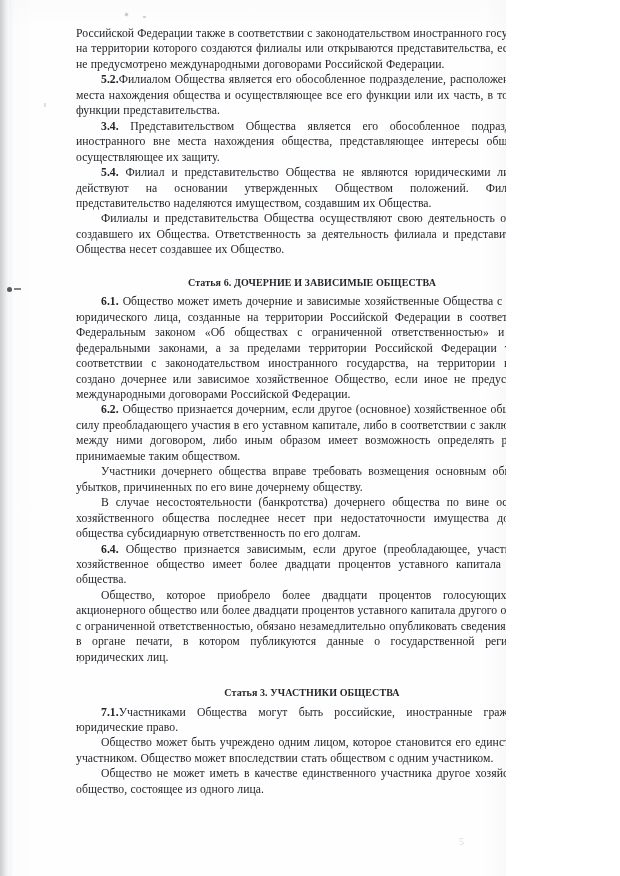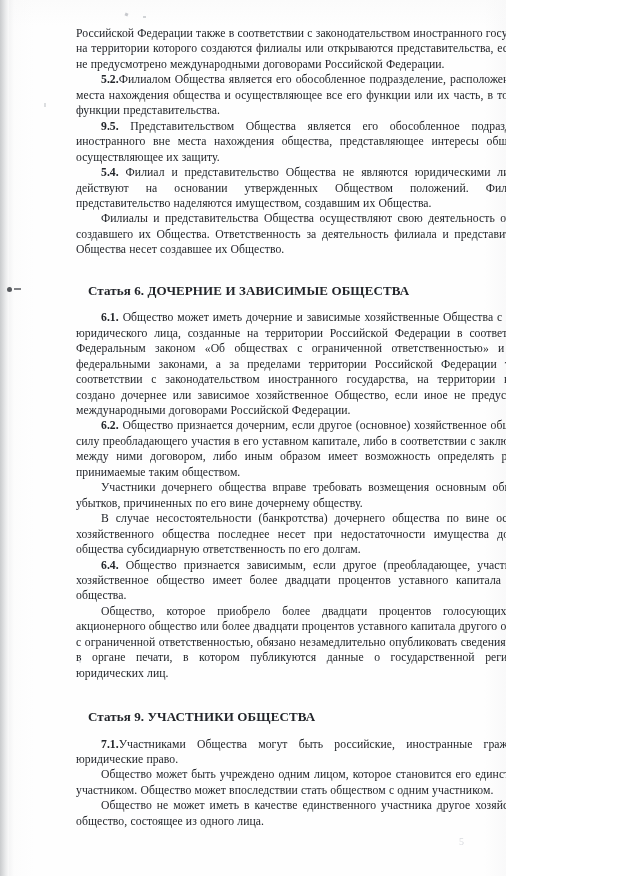--- a/index.html
+++ b/index.html
@@ -50,24 +50,25 @@
     text-align: justify;
     text-indent: 25px;
     letter-spacing: 0.05px;
     word-spacing: 0.2px;
   }
   p.para.noindent { text-indent: 0; }
   p.para b, p.para .num {
     font-weight: bold;
   }
   h2.heading {
-    margin: 12px;
-    font-size: 13px;
+    margin: 4px;
+    font-size: 10px;
     line-height: 15.45px;
     font-weight: bold;
+    text-align: center;
     letter-spacing: 0.1px;
   }
   .spacer-md { height: 13px; }
   .spacer-lg { height: 16px; }
 
   
   #page-number {
     position: absolute;
     right: 42px;
     top: 836px;
@@ -130,33 +131,33 @@
 <body>
 
 <div id="page">
 
   <div id="scan-tint" class="artifact"></div>
   <div id="page-edge-left"></div>
 
   <div id="text-body">
       <p class="para noindent"><span>Российской Федерации также в соответствии с законодательством иностранного государства, на территории которого создаются филиалы или открываются представительства, если иное не предусмотрено международными договорами Российской Федерации.</span></p>
       <p class="para"><span class="num">5.2.</span><span>Филиалом Общества является его обособленное подразделение, расположенное вне места нахождения общества и осуществляющее все его функции или их часть, в том числе функции представительства.</span></p>
-      <p class="para"><span class="num">9.5.</span><span> Представительством Общества является его обособленное подразделение, иностранного вне места нахождения общества, представляющее интересы общества и осуществляющее их защиту.</span></p>
+      <p class="para"><span class="num">3.4.</span><span> Представительством Общества является его обособленное подразделение, иностранного вне места нахождения общества, представляющее интересы общества и осуществляющее их защиту.</span></p>
       <p class="para"><span class="num">5.4.</span><span> Филиал и представительство Общества не являются юридическими лицами и действуют на основании утвержденных Обществом положений. Филиал и представительство наделяются имуществом, создавшим их Общества.</span></p>
       <p class="para"><span>Филиалы и представительства Общества осуществляют свою деятельность от имени создавшего их Общества. Ответственность за деятельность филиала и представительства Общества несет создавшее их Общество.</span></p>
       <div class="spacer-md"></div>
       <h2 class="heading">Статья 6. ДОЧЕРНИЕ И ЗАВИСИМЫЕ ОБЩЕСТВА</h2>
       <p class="para"><span class="num">6.1.</span><span> Общество может иметь дочерние и зависимые хозяйственные Общества с правами юридического лица, созданные на территории Российской Федерации в соответствии с Федеральным законом «Об обществах с ограниченной ответственностью» и иными федеральными законами, а за пределами территории Российской Федерации также в соответствии с законодательством иностранного государства, на территории которого создано дочернее или зависимое хозяйственное Общество, если иное не предусмотрено международными договорами Российской Федерации.</span></p>
       <p class="para"><span class="num">6.2.</span><span> Общество признается дочерним, если другое (основное) хозяйственное общество в силу преобладающего участия в его уставном капитале, либо в соответствии с заключенным между ними договором, либо иным образом имеет возможность определять решения, принимаемые таким обществом.</span></p>
       <p class="para"><span>Участники дочернего общества вправе требовать возмещения основным обществом убытков, причиненных по его вине дочернему обществу.</span></p>
       <p class="para"><span>В случае несостоятельности (банкротства) дочернего общества по вине основного хозяйственного общества последнее несет при недостаточности имущества дочернего общества субсидиарную ответственность по его долгам.</span></p>
       <p class="para"><span class="num">6.4.</span><span> Общество признается зависимым, если другое (преобладающее, участвующее) хозяйственное общество имеет более двадцати процентов уставного капитала первого общества.</span></p>
       <p class="para"><span>Общество, которое приобрело более двадцати процентов голосующих акций акционерного общество или более двадцати процентов уставного капитала другого общества с ограниченной ответственностью, обязано незамедлительно опубликовать сведения об этом в органе печати, в котором публикуются данные о государственной регистрации юридических лиц.</span></p>
       <div class="spacer-lg"></div>
-      <h2 class="heading">Статья 9. УЧАСТНИКИ ОБЩЕСТВА</h2>
+      <h2 class="heading">Статья 3. УЧАСТНИКИ ОБЩЕСТВА</h2>
       <p class="para"><span class="num">7.1.</span><span>Участниками Общества могут быть российские, иностранные граждане и юридические право.</span></p>
       <p class="para"><span>Общество может быть учреждено одним лицом, которое становится его единственным участником. Общество может впоследствии стать обществом с одним участником.</span></p>
       <p class="para"><span>Общество не может иметь в качестве единственного участника другое хозяйственное общество, состоящее из одного лица.</span></p>
     </div>
 
   <div id="page-number">5</div>
 
   <div id="artifact-left-dot" class="artifact"></div>
   <div id="artifact-left-dash" class="artifact"></div>
   <div id="artifact-speck-top-a" class="artifact"></div>

